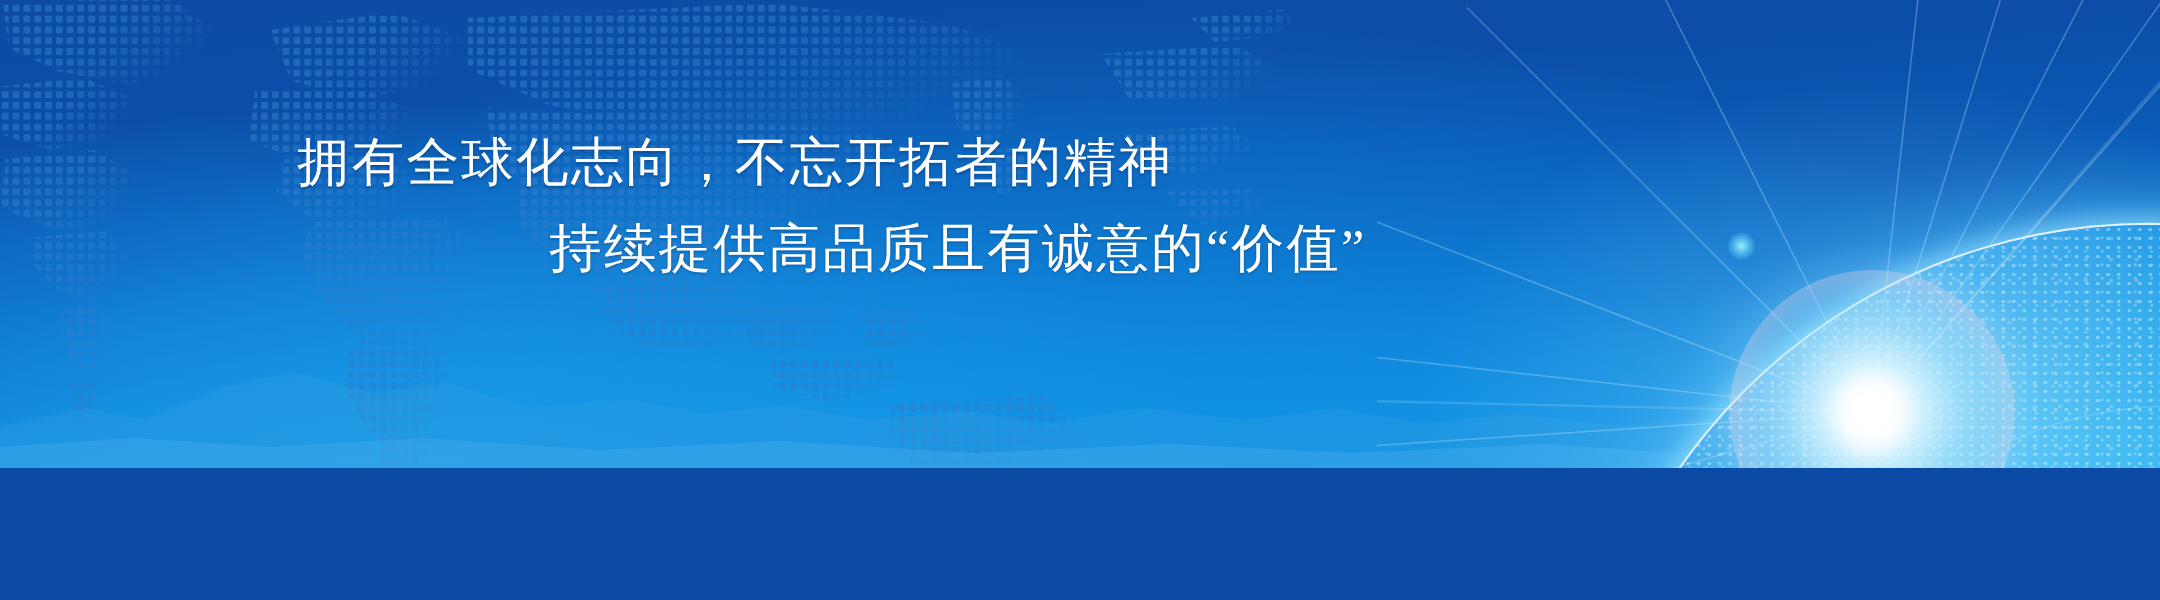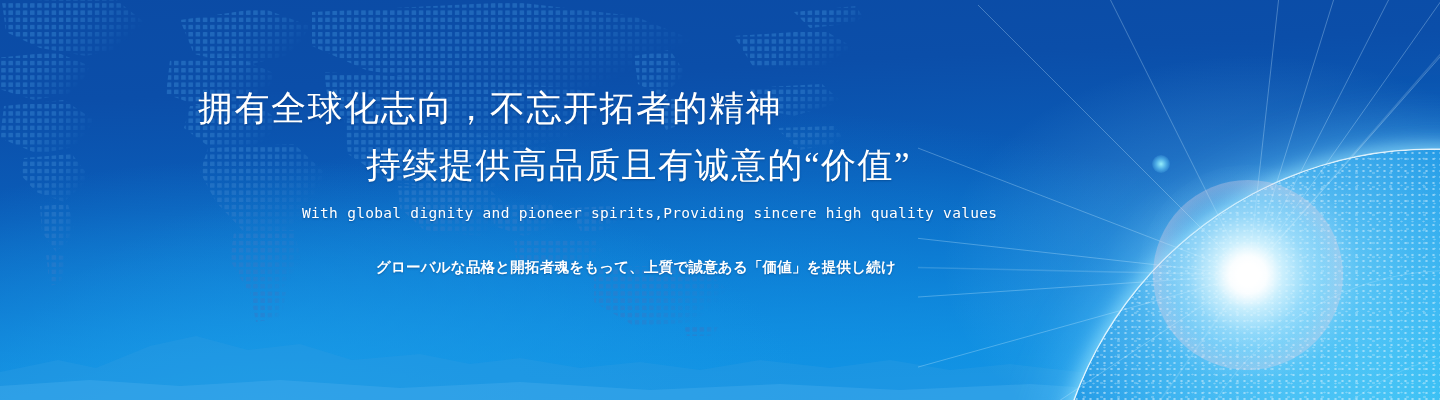--- a/index.html
+++ b/index.html
@@ -5,21 +5,21 @@
   html, body {
     margin: 0;
     padding: 0;
     background: #0b4ba5;
   }
   * { box-sizing: border-box; }
 
   .banner {
     position: relative;
     width: 1440px;
-    height: 400px;
+    height: 312px;
     overflow: hidden;
     font-family: "Liberation Sans", sans-serif;
     background:
       radial-gradient(ellipse 900px 420px at 18% 105%, #1a9ce8 0%, rgba(26,156,232,0) 62%),
       radial-gradient(ellipse 1100px 520px at 50% 118%, #1193e4 0%, rgba(17,147,228,0) 70%),
       linear-gradient(177deg, #0b4ba5 0%, #0b4ea9 22%, #0a5db9 46%, #0b72cc 66%, #0f8ade 82%, #18a0ec 100%);
   }
 
   
   .worldmap {
@@ -299,17 +299,15 @@
     </div>
     <div class="halo"></div>
     <div class="core"></div>
   </div>
 
   <div class="flare-dot"></div>
 
   <div class="copy">
     <div class="headline-1">拥有全球化志向，不忘开拓者的精神</div>
     <div class="headline-2">持续提供高品质且有诚意的“价值”</div>
-    <div class="subtitle-en">With global dignity and pioneer spirits,Providing sincere high quality values</div>
-    <div class="subtitle-ja">グローバルな品格と開拓者魂をもって、上質で誠意ある「価値」を提供し続け</div>
   </div>
 
 </div>
 
 </body></html>

